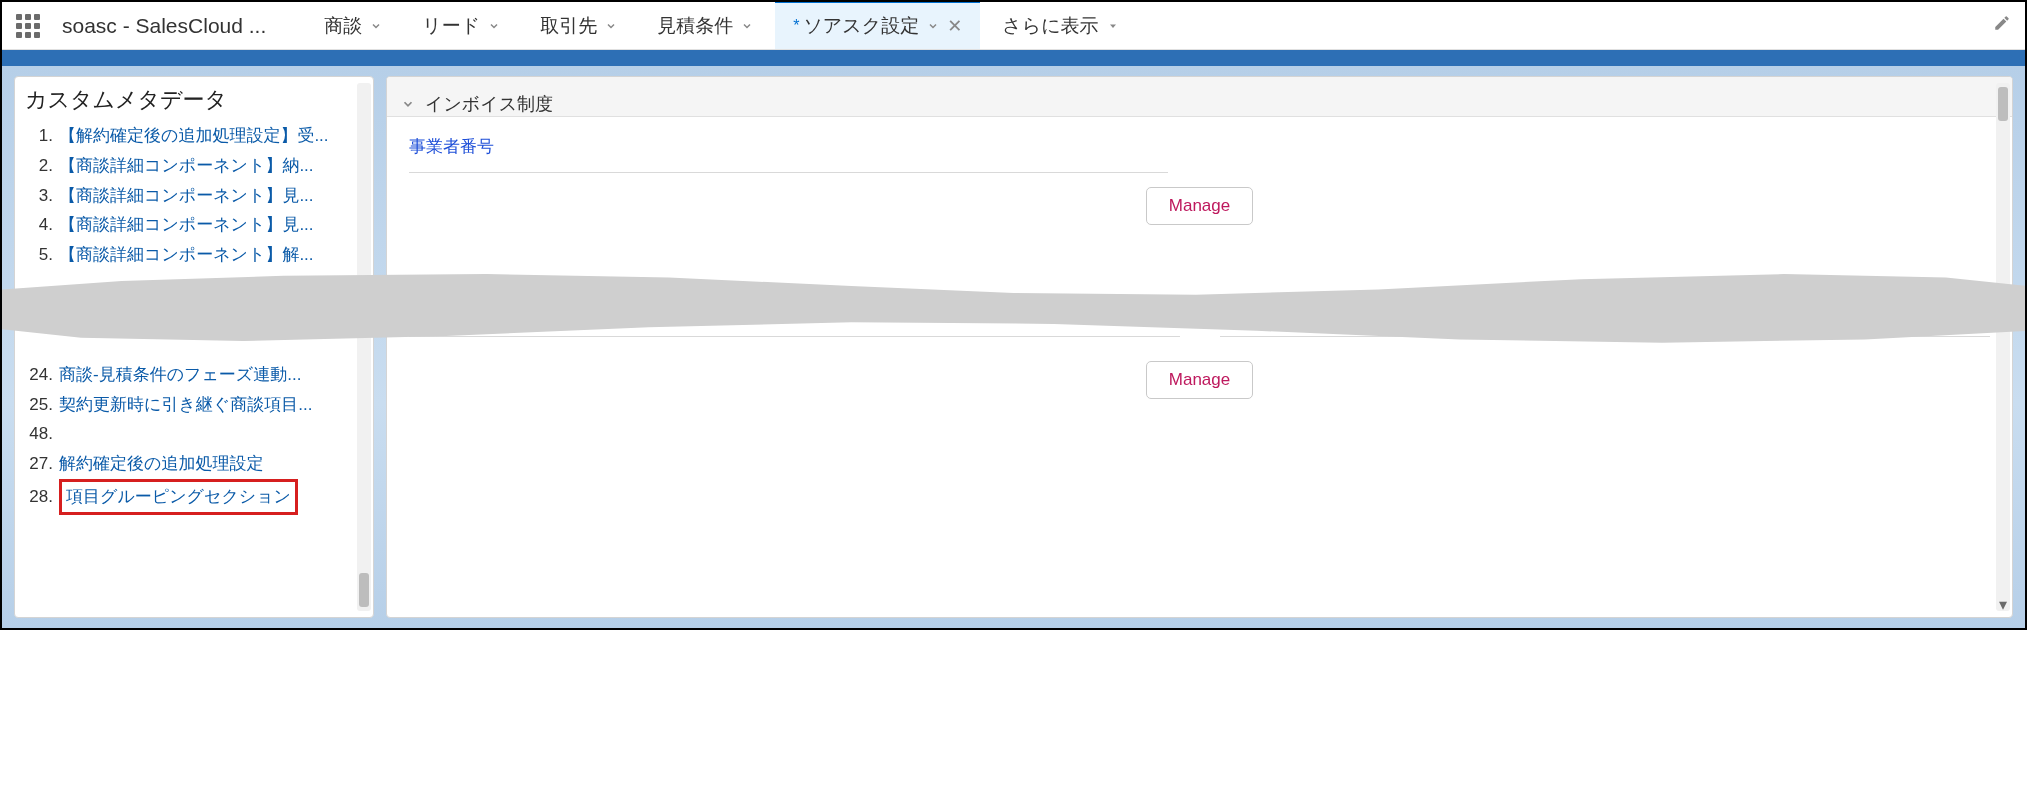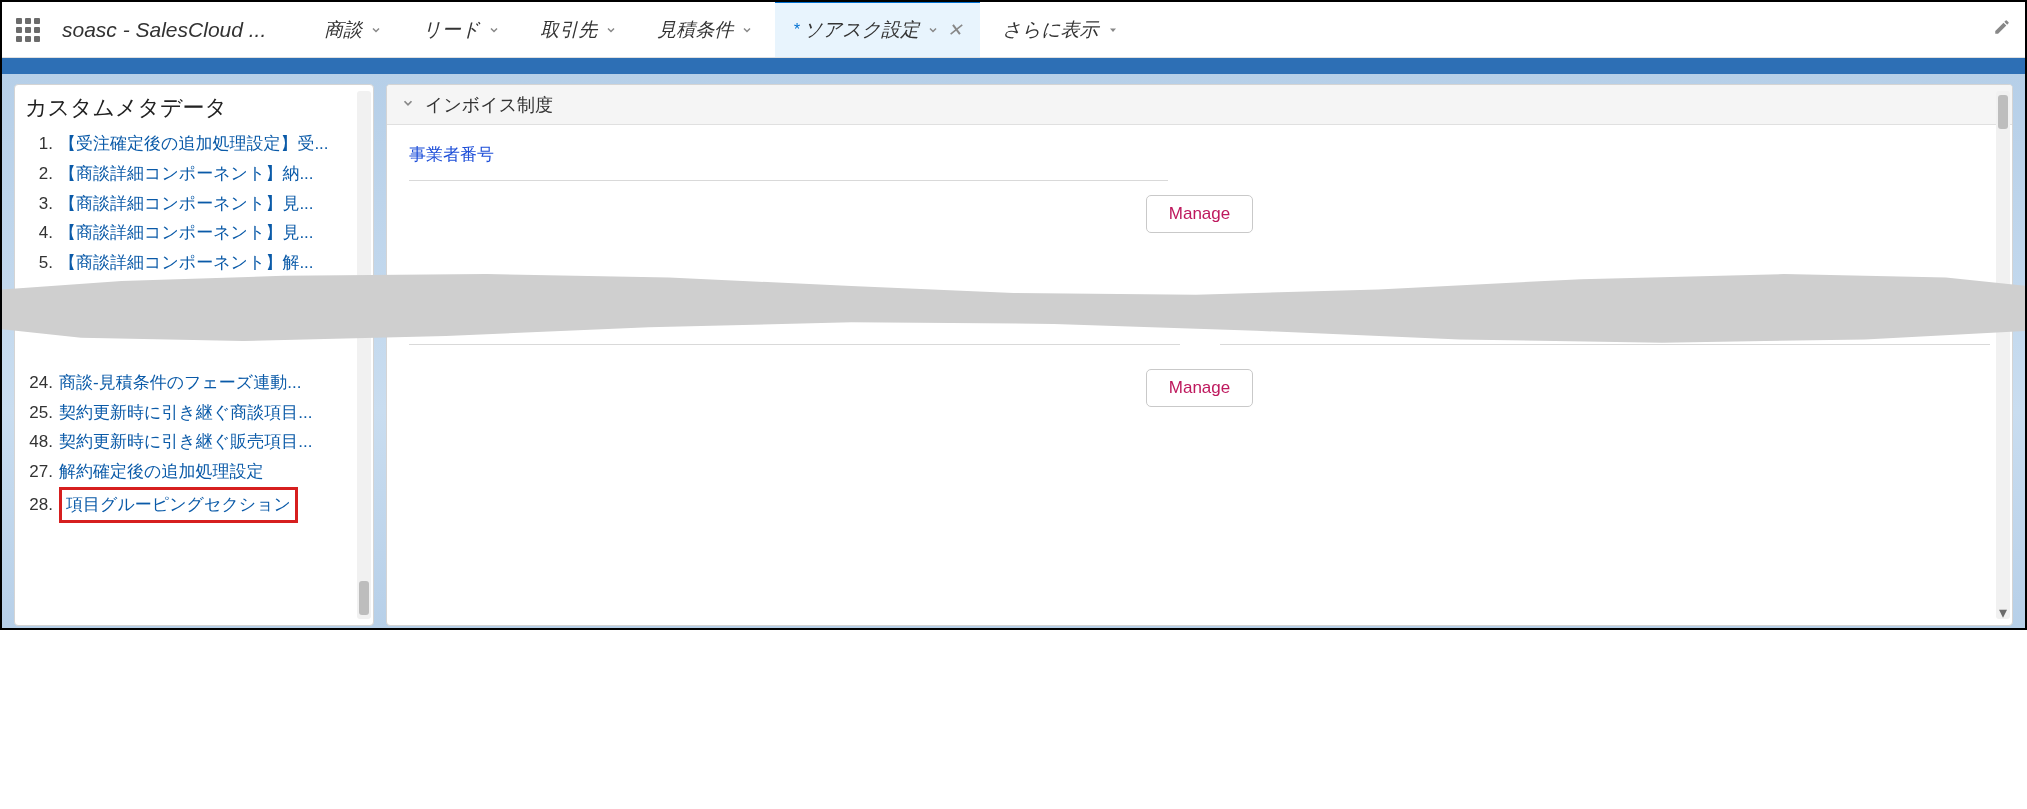--- a/index.html
+++ b/index.html
@@ -1,20 +1,20 @@
 <!DOCTYPE html>
 <html><head>
 <meta charset="utf-8">
 <style>
   * { box-sizing: border-box; margin: 0; padding: 0; }
   html, body { width: 100%; height: 100%; font-family: "Hiragino Kaku Gothic ProN", "Meiryo", sans-serif; background: #fff; }
   .frame { border: 2px solid #000; width: 100%; height: 630px; position: relative; overflow: hidden; background: #fff; }
 
   
-  .topnav { height: 56px; display: flex; align-items: center; padding: 0 14px; font-size: 19px; color: #222; border-bottom: 1px solid #e0e0e0; position: relative; z-index: 3; background: #fff; font-style: italic; }
+  .topnav { height: 48px; display: flex; align-items: center; padding: 0 14px; font-size: 19px; color: #222; border-bottom: 1px solid #e0e0e0; position: relative; z-index: 3; background: #fff; }
   .app-launcher { display: grid; grid-template-columns: repeat(3, 6px); grid-template-rows: repeat(3, 6px); gap: 3px; margin-right: 22px; cursor: pointer; }
   .app-launcher span { width: 6px; height: 6px; background: #6b6b6b; border-radius: 1px; }
   .app-title { font-size: 21px; color: #333; margin-right: 40px; white-space: nowrap; }
   .nav-items { display: flex; align-items: center; gap: 4px; height: 100%; }
   .nav-item { display: flex; align-items: center; height: 100%; padding: 0 18px; color: #333; cursor: pointer; position: relative; white-space: nowrap; }
   .nav-item.active { background: #e8f4fd; }
   .nav-item.active::before { content: ""; position: absolute; top: -2px; left: 0; right: 0; height: 3px; background: #0070d2; }
   .nav-item .star { color: #0070d2; margin-right: 4px; font-size: 16px; }
   .chev-down { display: inline-block; margin-left: 8px; color: #888; }
   .chev-down svg { width: 12px; height: 12px; }
@@ -41,21 +41,21 @@
   .sidebar li.highlighted a { border: 3px solid #d61f1f; padding: 0 4px; }
   .sidebar .vscroll { position: absolute; right: 2px; top: 6px; bottom: 6px; width: 14px; background: #f1f1f1; border-radius: 3px; }
   .sidebar .vscroll .thumb { position: absolute; left: 2px; right: 2px; bottom: 4px; height: 34px; background: #bdbdbd; border-radius: 3px; }
 
   
   .main { flex: 1; background: #fff; border: 1px solid #d4d4d4; border-radius: 4px; position: relative; overflow: hidden; }
   .main .vscroll { position: absolute; right: 2px; top: 6px; bottom: 6px; width: 14px; background: #f1f1f1; border-radius: 3px; }
   .main .vscroll .thumb { position: absolute; left: 2px; right: 2px; top: 4px; height: 34px; background: #bdbdbd; border-radius: 3px; }
   .main .vscroll .arrow-down { position: absolute; bottom: 0; left: 0; right: 0; height: 14px; display: flex; align-items: center; justify-content: center; color: #6b6b6b; }
 
-  .section-header { display: flex; align-items: center; height: 40px; background: #f5f5f5; border-bottom: 1px solid #e0e0e0; padding: 0 14px; font-size: 18px; color: #333; }
+  .section-header { display: flex; align-items: flex-end; height: 40px; background: #f5f5f5; border-bottom: 1px solid #e0e0e0; padding: 0 14px; font-size: 18px; color: #333; }
   .section-header .chev { margin-right: 10px; color: #888; }
   .section-header .chev svg { width: 14px; height: 14px; }
 
   .section-body { padding: 10px 22px 20px; }
   .field-label { font-size: 17px; color: #1d4ed8; margin: 8px 0 14px; }
   .field-underline { border-bottom: 1px solid #d9d9d9; height: 1px; margin-bottom: 10px; }
   .two-col { display: flex; gap: 40px; }
   .two-col .col { flex: 1; }
   .manage-row { display: flex; justify-content: center; margin: 14px 0 6px; }
   .manage-btn { background: #fff; border: 1px solid #c9c9c9; border-radius: 5px; padding: 8px 22px; font-size: 17px; color: #be185d; cursor: pointer; }
@@ -142,21 +142,21 @@
 
   <div class="content-wrap">
     <div class="columns">
 
       <div class="sidebar">
         <div class="sidebar-inner">
           <h2>カスタムメタデータ</h2>
           <ol>
             <li>
                 <span class="num">1.</span>
-                <a href="#">【受注確定後の追加処理設定】受...</a>
+                <a href="#">【解約確定後の追加処理設定】受...</a>
               </li>
             <li>
                 <span class="num">2.</span>
                 <a href="#">【商談詳細コンポーネント】納...</a>
               </li>
             <li>
                 <span class="num">3.</span>
                 <a href="#">【商談詳細コンポーネント】見...</a>
               </li>
             <li>
@@ -173,21 +173,20 @@
             <li>
                 <span class="num">24.</span>
                 <a href="#">商談-見積条件のフェーズ連動...</a>
               </li>
             <li>
                 <span class="num">25.</span>
                 <a href="#">契約更新時に引き継ぐ商談項目...</a>
               </li>
             <li>
                 <span class="num">48.</span>
-                <a href="#">契約更新時に引き継ぐ販売項目...</a>
               </li>
             <li>
                 <span class="num">27.</span>
                 <a href="#">解約確定後の追加処理設定</a>
               </li>
             <li class="highlighted">
                 <span class="num">28.</span>
                 <a href="#">項目グルーピングセクション</a>
               </li>
           </ol>

